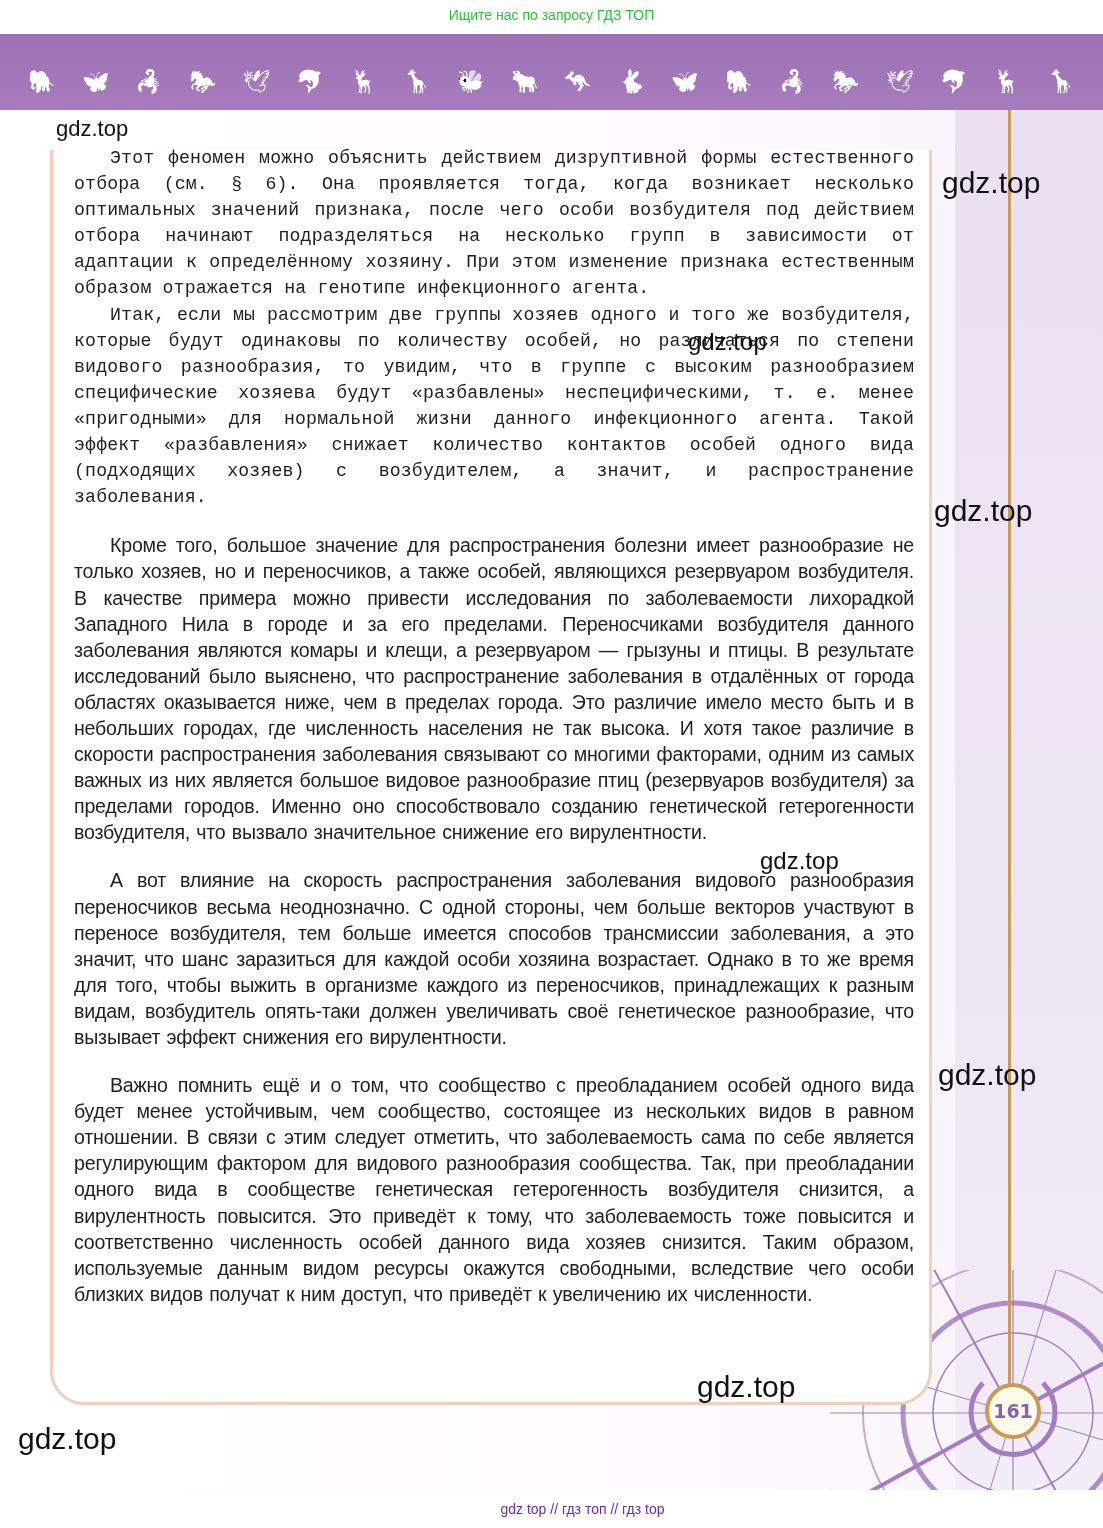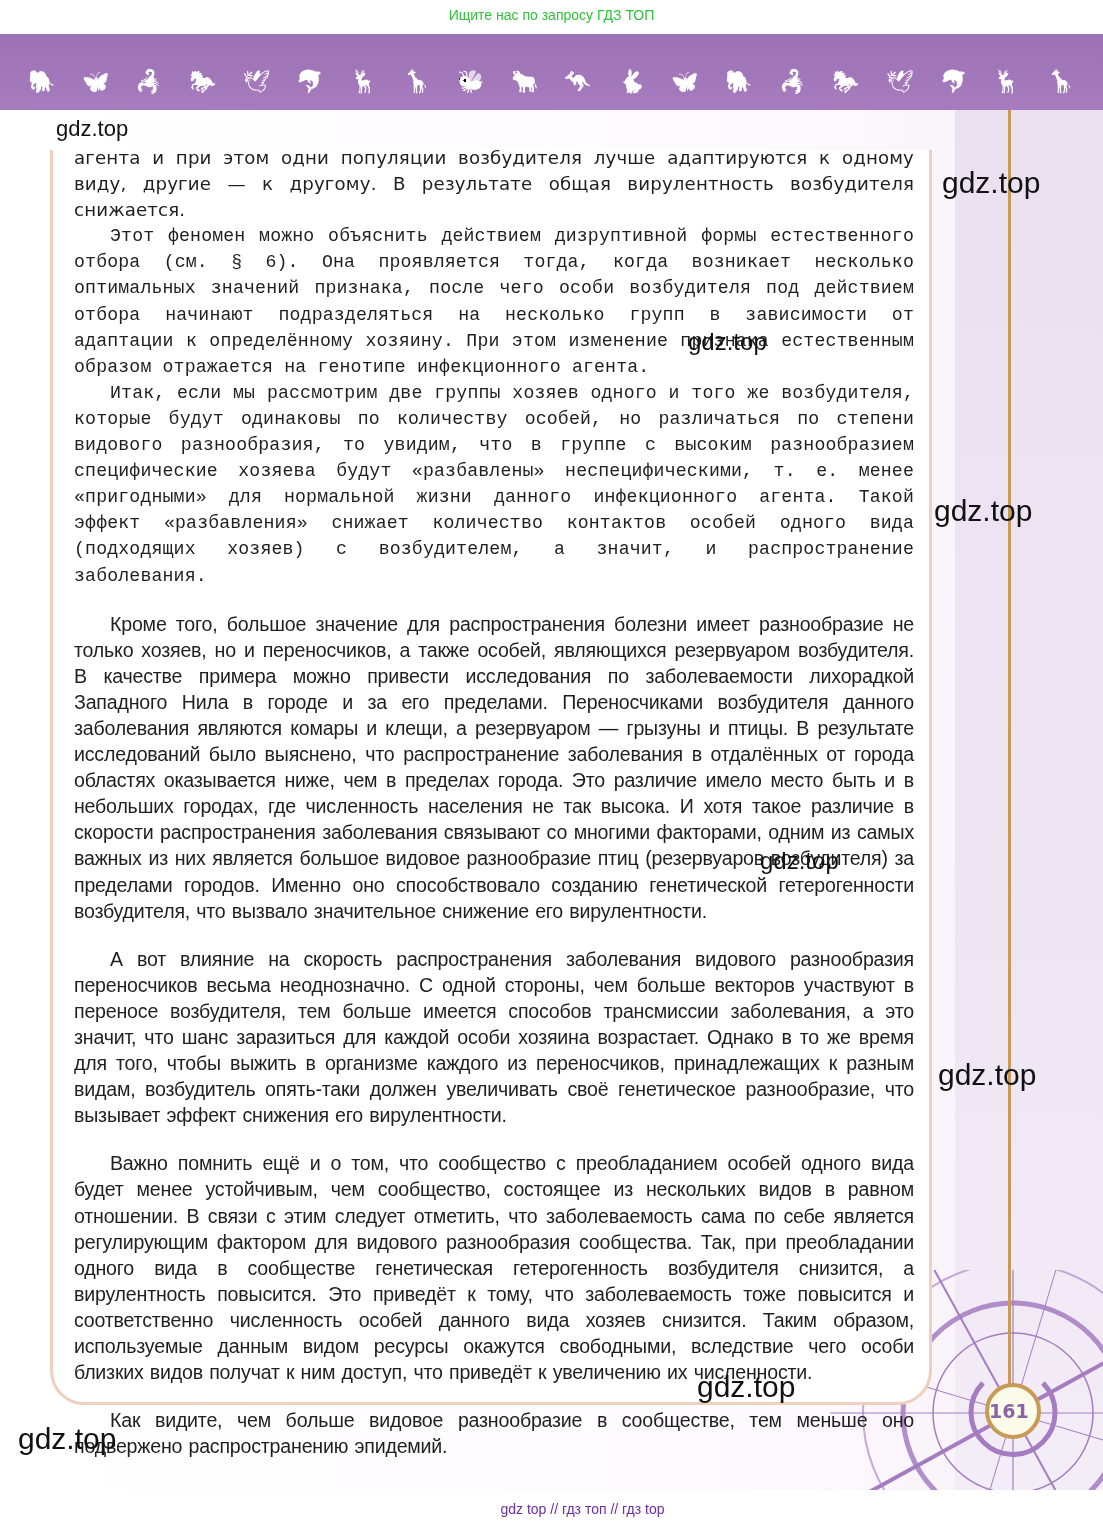--- a/index.html
+++ b/index.html
@@ -61,21 +61,21 @@
     font-family: "Liberation Sans", sans-serif;
     letter-spacing: -0.2px; word-spacing: 1px; transform-origin: left top; margin-top: 22px;
   }
   .wm {
     position: absolute; font-family: Liberation Sans, sans-serif;
     color: #111111; line-height: 1;
   }
   .page-number {
     position: absolute; left: 985px; top: 1383px; width: 56px; height: 56px;
     border-radius: 50%; background: #fbfbea; border: 4px solid #c79a55;
-    box-sizing: border-box; text-align: left; line-height: 48px;
+    box-sizing: border-box; text-align: center; line-height: 48px;
     font-family: "DejaVu Sans", sans-serif; font-weight: bold; font-size: 19px;
     color: #8a63a8;
   }
   .bottom-banner {
     position: absolute; left: 0; top: 1490px; width: 1103px; height: 38px;
     text-align: center; font-family: "Liberation Sans", sans-serif;
     font-size: 14px; color: #6a2fa0; line-height: 38px; background: #ffffff; padding-left: 31px;
   }
 </style>
 </head>
@@ -125,27 +125,25 @@
     <line x1="-200" y1="-60" x2="200" y2="60" stroke="#a57cc2" stroke-width="1"></line>
     <path d="M -30 -30 A 42 42 0 1 0 30 -30" stroke="#a57cc2" stroke-width="5"></path>
   </g>
 </svg>
 
 <div class="gold-line"></div>
 
 <div class="text-frame"></div>
 
 <div class="text-body" id="text-body">
-    <p class="">агента и при этом одни популяции возбудителя лучше адаптируются к одному виду, другие — к другому. В результате общая вирулентность возбудителя снижается.</p>
     <p class="indent ">Этот феномен можно объяснить действием дизруптивной формы естественного отбора (см. § 6). Она проявляется тогда, когда возникает несколько оптимальных значений признака, после чего особи возбудителя под действием отбора начинают подразделяться на несколько групп в зависимости от адаптации к определённому хозяину. При этом изменение признака естественным образом отражается на генотипе инфекционного агента.</p>
     <p class="indent ">Итак, если мы рассмотрим две группы хозяев одного и того же возбудителя, которые будут одинаковы по количеству особей, но различаться по степени видового разнообразия, то увидим, что в группе с высоким разнообразием специфические хозяева будут «разбавлены» неспецифическими, т. е. менее «пригодными» для нормальной жизни данного инфекционного агента. Такой эффект «разбавления» снижает количество контактов особей одного вида (подходящих хозяев) с возбудителем, а значит, и распространение заболевания.</p>
     <p class="indent condensed" style="font-size: 19.6px;">Кроме того, большое значение для распространения болезни имеет разнообразие не только хозяев, но и переносчиков, а также особей, являющихся резервуаром возбудителя. В качестве примера можно привести исследования по заболеваемости лихорадкой Западного Нила в городе и за его пределами. Переносчиками возбудителя данного заболевания являются комары и клещи, а резервуаром — грызуны и птицы. В результате исследований было выяснено, что распространение заболевания в отдалённых от города областях оказывается ниже, чем в пределах города. Это различие имело место быть и в небольших городах, где численность населения не так высока. И хотя такое различие в скорости распространения заболевания связывают со многими факторами, одним из самых важных из них является большое видовое разнообразие птиц (резервуаров возбудителя) за пределами городов. Именно оно способствовало созданию генетической гетерогенности возбудителя, что вызвало значительное снижение его вирулентности.</p>
     <p class="indent condensed" style="font-size: 19.6px;">А вот влияние на скорость распространения заболевания видового разнообразия переносчиков весьма неоднозначно. С одной стороны, чем больше векторов участвуют в переносе возбудителя, тем больше имеется способов трансмиссии заболевания, а это значит, что шанс заразиться для каждой особи хозяина возрастает. Однако в то же время для того, чтобы выжить в организме каждого из переносчиков, принадлежащих к разным видам, возбудитель опять-таки должен увеличивать своё генетическое разнообразие, что вызывает эффект снижения его вирулентности.</p>
     <p class="indent condensed" style="font-size: 19.6px;">Важно помнить ещё и о том, что сообщество с преобладанием особей одного вида будет менее устойчивым, чем сообщество, состоящее из нескольких видов в равном отношении. В связи с этим следует отметить, что заболеваемость сама по себе является регулирующим фактором для видового разнообразия сообщества. Так, при преобладании одного вида в сообществе генетическая гетерогенность возбудителя снизится, а вирулентность повысится. Это приведёт к тому, что заболеваемость тоже повысится и соответственно численность особей данного вида хозяев снизится. Таким образом, используемые данным видом ресурсы окажутся свободными, вследствие чего особи близких видов получат к ним доступ, что приведёт к увеличению их численности.</p>
-    <p class="indent condensed" style="font-size: 19.6px;">Как видите, чем больше видовое разнообразие в сообществе, тем меньше оно подвержено распространению эпидемий.</p>
   </div>
 
 <div class="wm" style="left:56px;top:118px;font-size:22px;">gdz.top</div>
 <div class="wm" style="left:942px;top:168px;font-size:30px;">gdz.top</div>
 <div class="wm" style="left:688px;top:330px;font-size:24px;">gdz.top</div>
 <div class="wm" style="left:934px;top:496px;font-size:30px;">gdz.top</div>
 <div class="wm" style="left:760px;top:849px;font-size:24px;">gdz.top</div>
 <div class="wm" style="left:938px;top:1060px;font-size:30px;">gdz.top</div>
 <div class="wm" style="left:697px;top:1372px;font-size:30px;">gdz.top</div>
 <div class="wm" style="left:18px;top:1424px;font-size:30px;">gdz.top</div>

